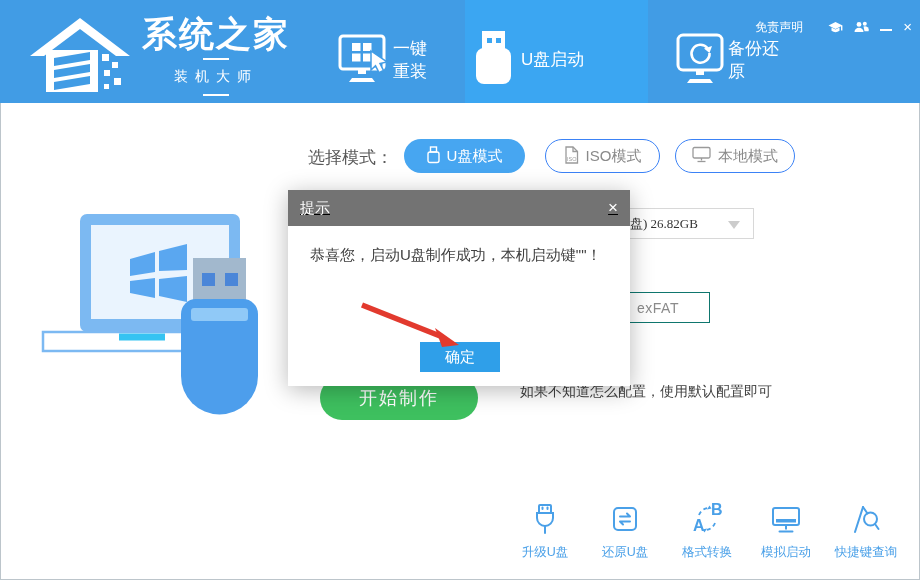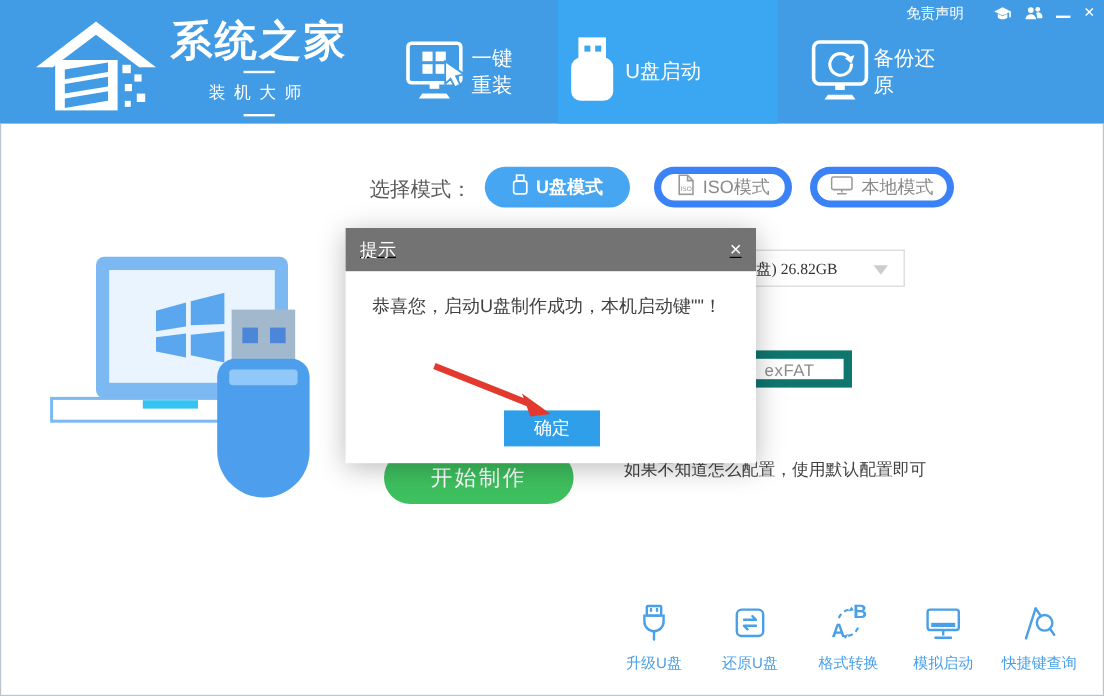--- a/index.html
+++ b/index.html
@@ -17,42 +17,42 @@
   .logo-sub .sub-label { font-size:14px; letter-spacing:7px; color:#fff; }
   .logo-sub .dash { display:inline-block; width:26px; height:2px; background:#fff; }
 
   .tab { position:absolute; top:0; height:103px; display:flex; flex-direction:row; align-items:center; justify-content:flex-start; padding-top:14px; cursor:pointer; }
   .tab .tab-icon { height:58px; display:flex; align-items:center; justify-content:center; }
   .tab .tab-label { color:#fff; font-size:17px; margin-top:2px; }
   .tab-1 { left:335px; width:104px; }
   .tab-2 { left:465px; width:183px; background:#3ba6f2; }
   .tab-3 { left:672px; width:114px; }
 
-  .titlebar-right { position:absolute; top:3px; right:8px; display:flex; align-items:center; gap:11px; height:16px; }
+  .titlebar-right { position:absolute; top:19px; right:8px; display:flex; align-items:center; gap:11px; height:16px; }
   .disclaimer { color:#fff; font-size:12px; margin-right:14px; cursor:pointer; }
   .tb-icon { display:flex; align-items:center; justify-content:center; cursor:pointer; }
   .win-min { width:12px; height:2px; background:#fff; margin-bottom:-6px; }
   .win-close { color:#fff; font-size:15px; line-height:14px; }
 
   
   .mode-label { position:absolute; left:308px; top:146px; font-size:17px; color:#5a5a5a; z-index:1; }
   .pill { position:absolute; top:139px; height:34px; border-radius:17px; display:flex; align-items:center; justify-content:center; gap:7px; font-size:15px; cursor:pointer; z-index:1; }
-  .pill-selected { left:404px; width:121px; background:#47a6f1; color:#fff;font-weight:bold; }
-  .pill-plain { background:#fff; border:6px solid #3b82f6; color:#8a8a8a; }
+  .pill-selected { left:404px; width:121px; background:#47a6f1; color:#fff; }
+  .pill-plain { background:#fff; border:1px solid #3b82f6; color:#8a8a8a; }
   .pill-iso { left:545px; width:115px; }
   .pill-local { left:675px; width:120px; }
 
   
   .laptop { position:absolute; left:35px; top:212px; z-index:1; }
 
   
   .drive-select { position:absolute; left:618px; top:208px; width:136px; height:31px; background:#fff; border:1px solid #d8d8d8; z-index:1; display:flex; align-items:center; cursor:pointer; }
   .drive-select .dtext { font-family:"Liberation Serif", serif; font-size:13px; color:#333; padding-left:11px; white-space:nowrap; }
   .caret { position:absolute; right:13px; top:12px; width:0; height:0; border-left:6px solid transparent; border-right:6px solid transparent; border-top:8px solid #ccc; }
-  .format-box { position:absolute; left:606px; top:292px; width:104px; height:31px; background:#fff; border:7px solid #0f766e; z-index:1; display:flex; align-items:center; justify-content:center; }
+  .format-box { position:absolute; left:606px; top:292px; width:104px; height:31px; background:#fff; border:1px solid #0f766e; z-index:1; display:flex; align-items:center; justify-content:center; }
   .format-box span { font-size:14px; color:#8b8b8b; letter-spacing:0.5px; }
   .start-btn { position:absolute; left:320px; top:376px; width:158px; height:44px; border-radius:22px; background:#3ec05f; color:#fff; font-size:18px; display:flex; align-items:center; justify-content:center; cursor:pointer; z-index:2; letter-spacing:2px; }
   .tip-text { position:absolute; left:520px; top:383px; font-size:14px; color:#404040; z-index:1; white-space:nowrap; }
 
   
   .dialog { position:absolute; left:288px; top:190px; width:342px; height:196px; background:#fff; z-index:40; box-shadow:0 4px 22px rgba(0,0,0,0.28); }
   .dialog-titlebar { height:36px; background:#737373; display:flex; align-items:center; padding:0 12px;text-decoration:underline; }
   .dialog-title { color:#fff; font-size:15px; flex:1; }
   .dialog-close { color:#fff; font-size:17px; cursor:pointer; line-height:16px; }
   .dialog-msg { position:absolute; left:22px; top:56px; font-size:15px; color:#404040; }

